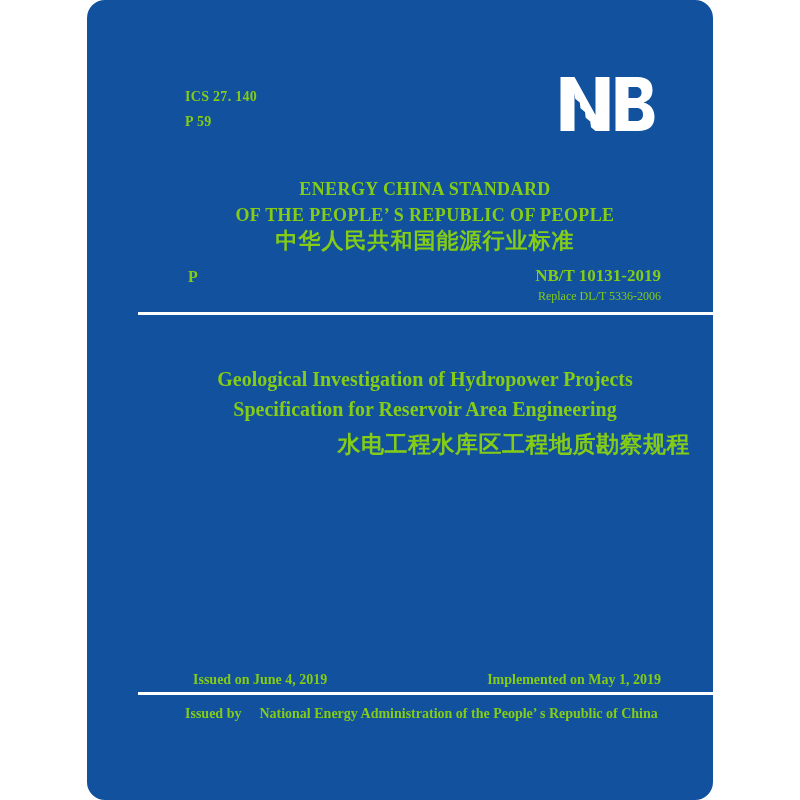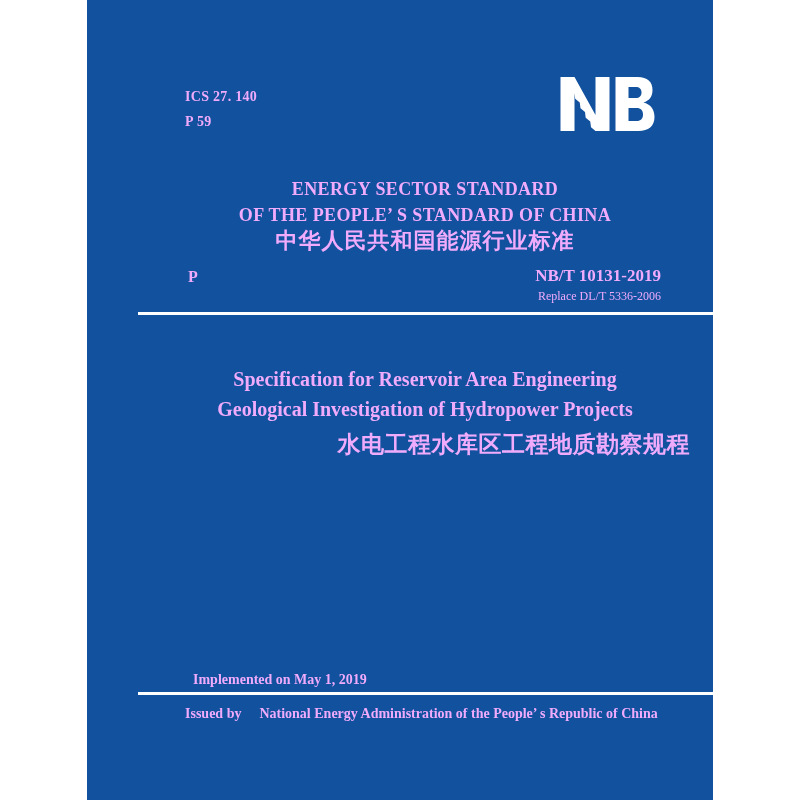--- a/index.html
+++ b/index.html
@@ -17,21 +17,22 @@
     background: #ffffff;
     overflow: hidden;
   }
   .cover {
     position: absolute;
     left: 87px;
     top: 0;
     width: 626px;
     height: 800px;
     background: #11519E;
-    color: #f0abfc;
+    color: #84cc16;
+    border-radius: 18px;
   }
   .abs { position: absolute; }
 
   .ics-block {
     left: 98px;
     top: 84px;
     font-size: 14px;
     font-weight: bold;
     line-height: 25px;
     letter-spacing: 0.3px;
@@ -175,38 +176,39 @@
           L14,54 Z"></path>
         <path fill="#ffffff" fill-rule="evenodd" d="M55,0 L77,0
           C87,0 92,5 92,13 C92,19.5 89,23.5 83,25.5 C90,27.5 94,32 94,40 C94,49 88,54 78,54 L55,54 Z
           M68,10 L75,10 C79,10 81,12 81,15.5 C81,19 79,21 75,21 L68,21 Z
           M68,31 L76,31 C80.5,31 82.5,33.5 82.5,37.5 C82.5,41.5 80.5,44 76,44 L68,44 Z"></path>
       </svg>
       <span class="sr-only">NB</span>
     </div>
 
     <div class="abs heading-block">
-      <div class="heading-en">ENERGY SECTOR STANDARD</div>
-      <div class="heading-en">OF THE PEOPLE’ S STANDARD OF CHINA</div>
+      <div class="heading-en">ENERGY CHINA STANDARD</div>
+      <div class="heading-en">OF THE PEOPLE’ S REPUBLIC OF PEOPLE</div>
       <div class="heading-cn">中华人民共和国能源行业标准</div>
     </div>
 
     <div class="abs designation-p">P</div>
     <div class="abs designation-code">NB/T 10131-2019</div>
     <div class="abs designation-replaces">Replace DL/T 5336-2006</div>
 
     <div class="abs rule rule-top"></div>
 
     <div class="abs title-block">
+      <div class="title-en">Geological Investigation of Hydropower Projects</div>
       <div class="title-en">Specification for Reservoir Area Engineering</div>
-      <div class="title-en">Geological Investigation of Hydropower Projects</div>
     </div>
     <div class="abs title-cn">水电工程水库区工程地质勘察规程</div>
 
     <div class="abs dates-row">
+      <span>Issued on June 4, 2019</span>
       <span>Implemented on May 1, 2019</span>
     </div>
 
     <div class="abs rule rule-bottom"></div>
 
     <div class="abs issuer-row">
       <span class="issuer-label">Issued by</span><span>National Energy Administration of the People’ s Republic of China</span>
     </div>
 
   </div>

